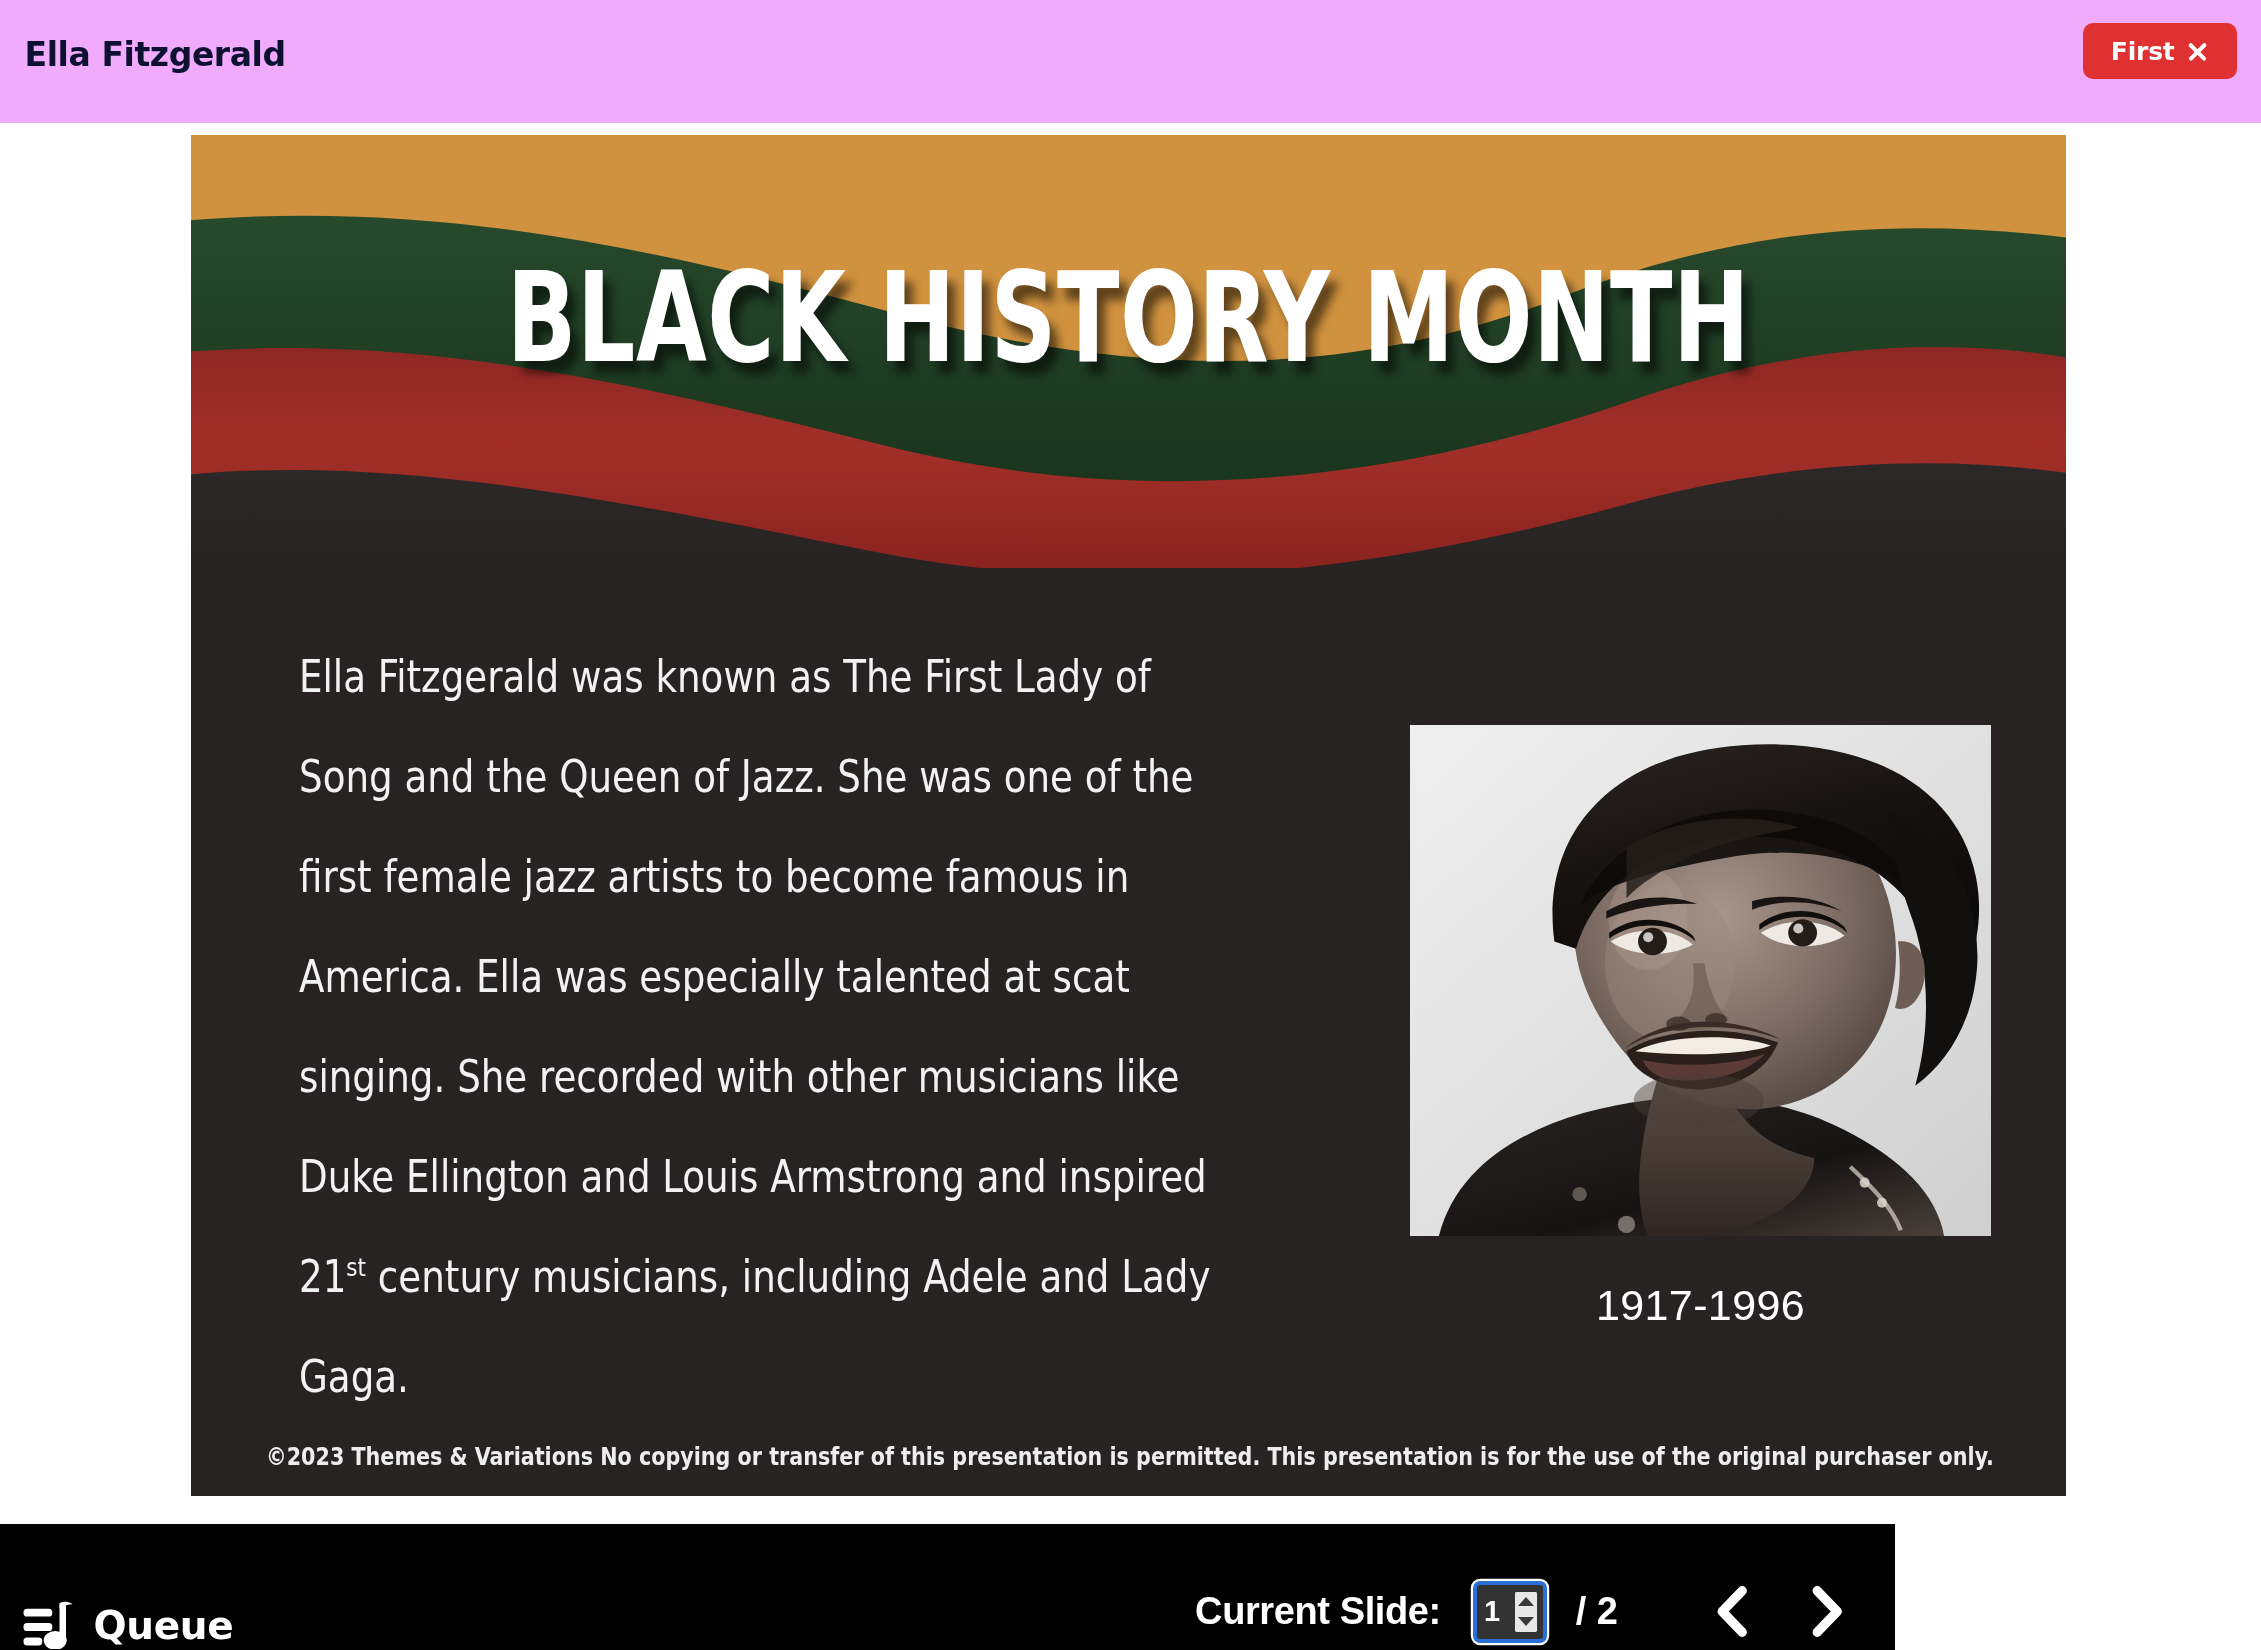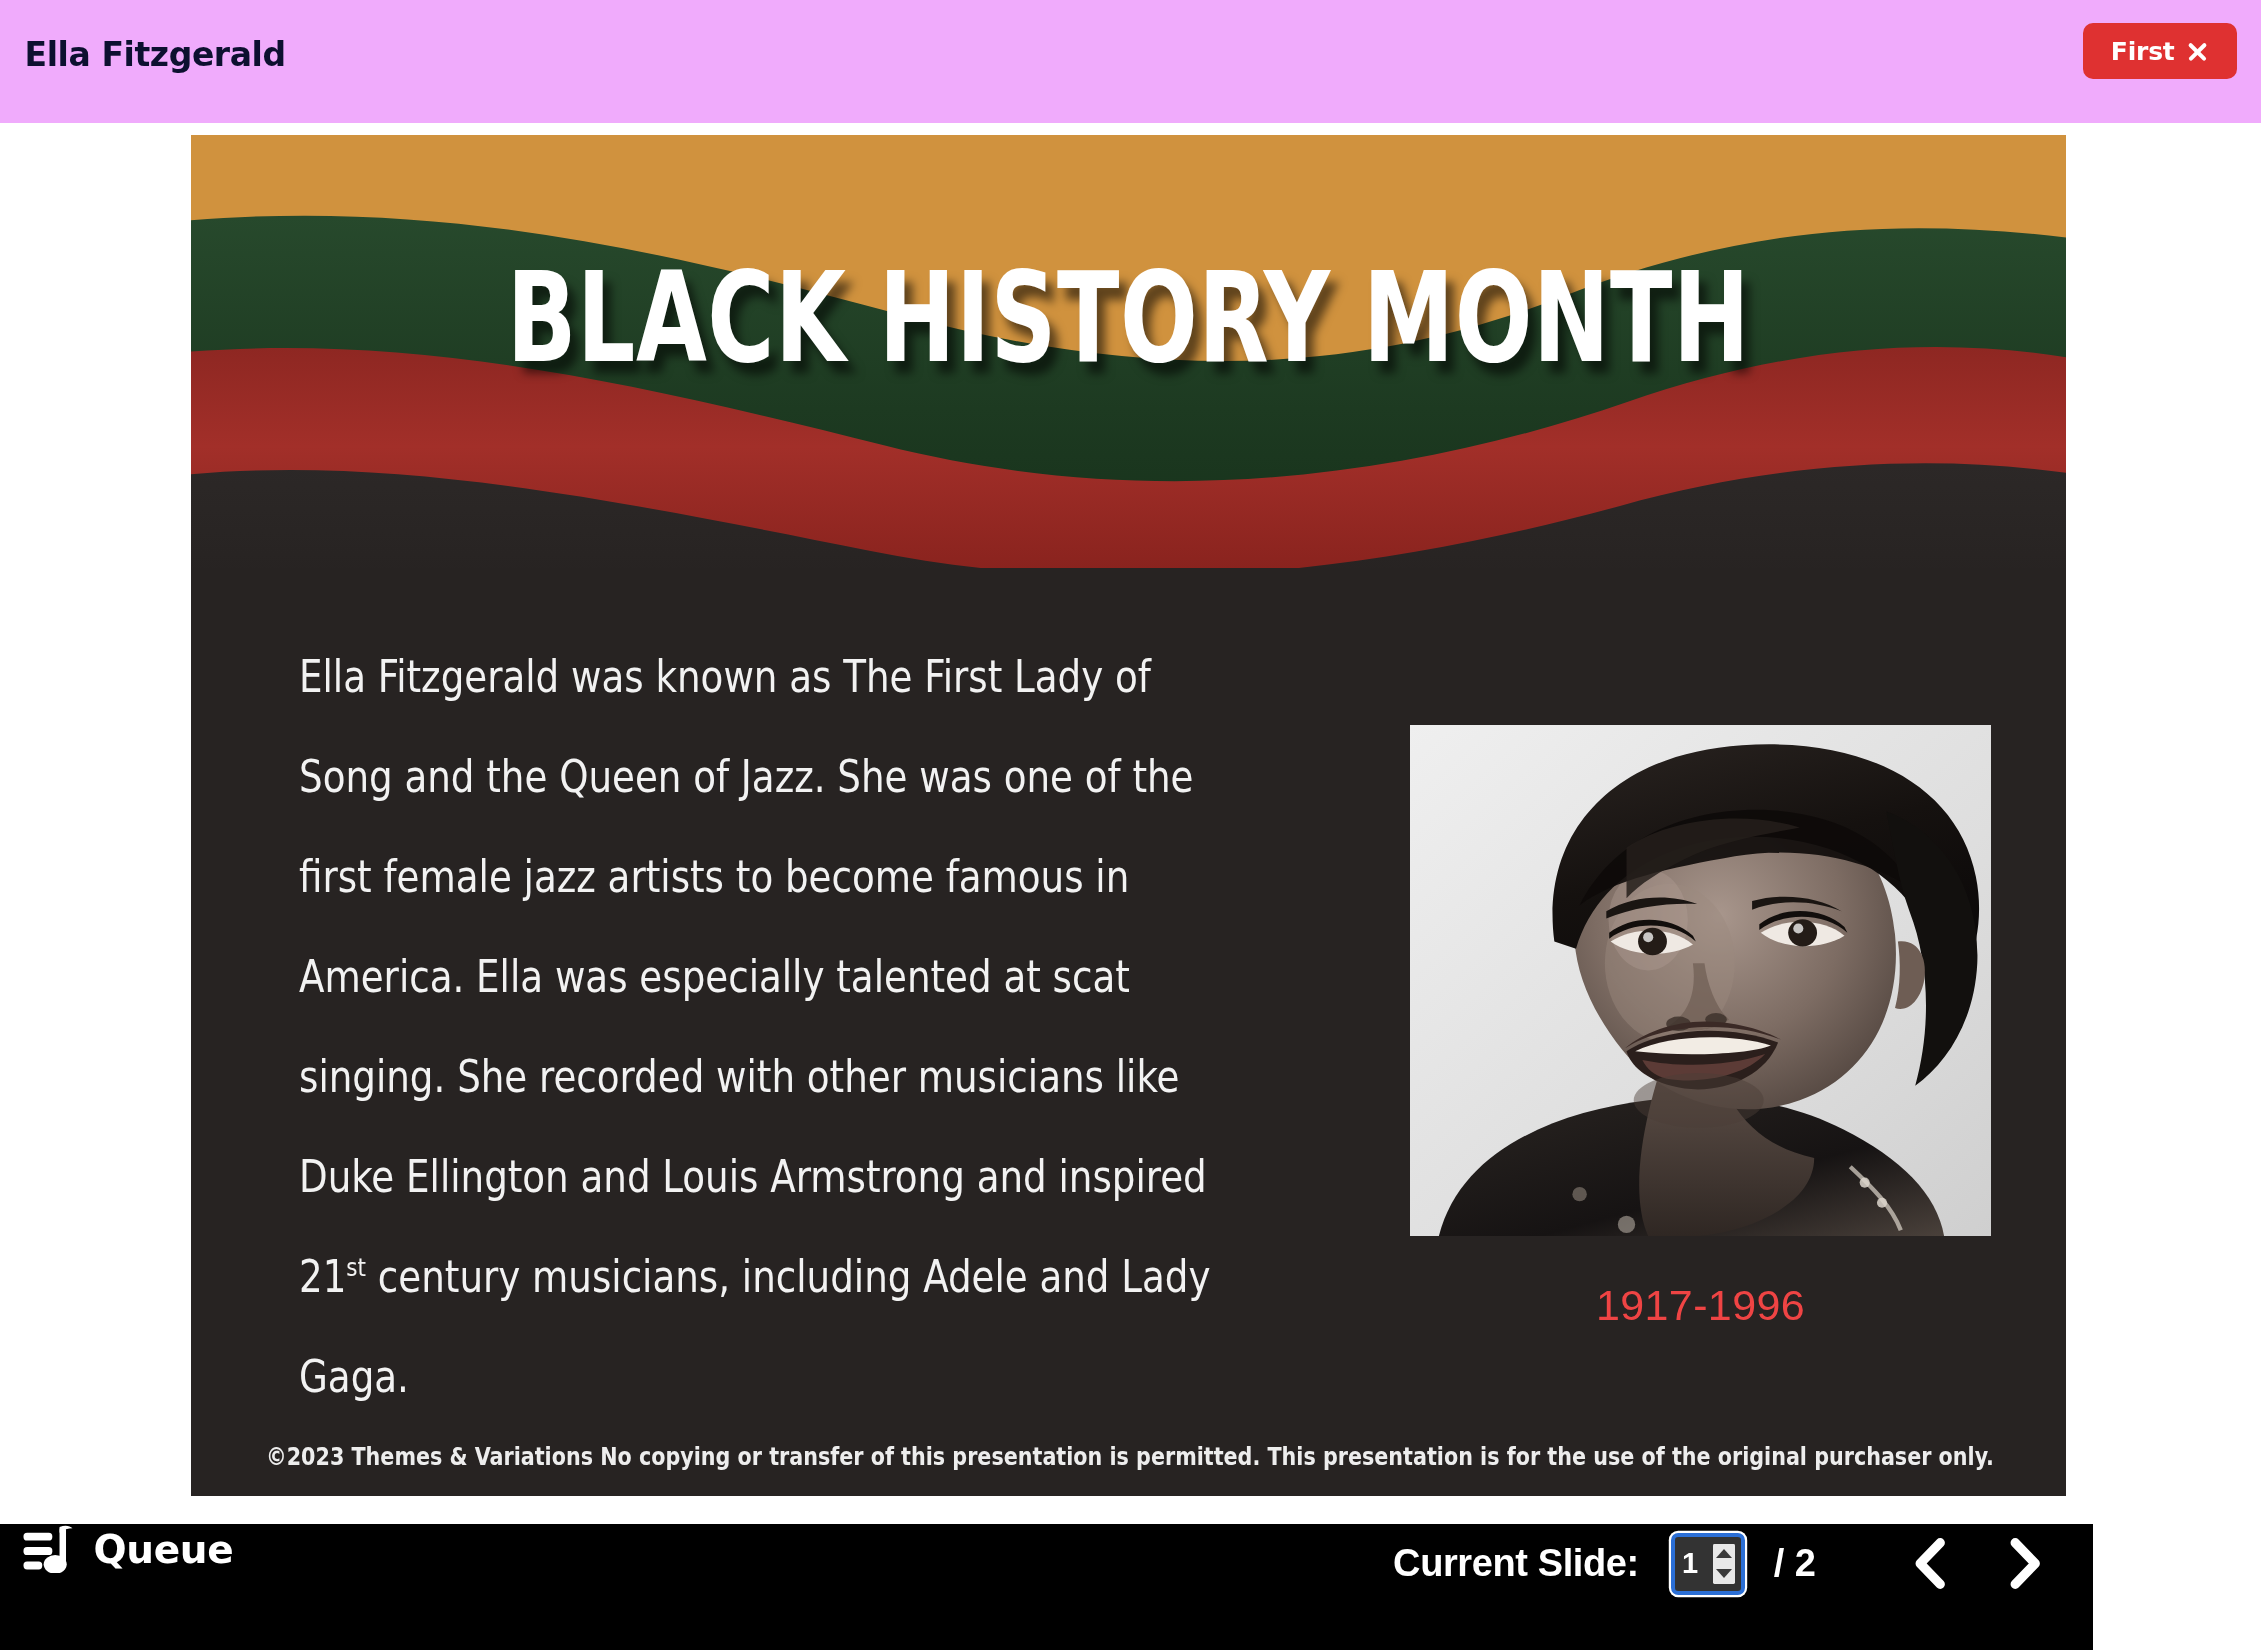--- a/index.html
+++ b/index.html
@@ -213,21 +213,21 @@
   .portrait svg { display: block; width: 581px; height: 511px; }
 
   .portrait-caption {
     margin-top: 45px;
     width: 581px;
     text-align: center;
     font-family: "Liberation Sans", sans-serif;
     font-weight: 400;
     font-size: 43px;
     letter-spacing: 0.4px;
-    color: #ef4444;
+    color: #ffffff;
   }
 
   .copyright {
     position: absolute;
     left: 0;
     top: 874px;
     width: 1875px;
     text-align: center;
     font-family: "Liberation Sans Narrow", "DejaVu Sans Condensed", "Liberation Sans", sans-serif;
     font-weight: 700;
@@ -236,25 +236,25 @@
     transform: scaleX(0.92);
     transform-origin: center top;
     white-space: nowrap;
   }
 
   
   .bottombar {
     position: absolute;
     left: 0;
     bottom: 0;
-    width: 2093px;
+    width: 1895px;
     height: 127px;
     background: #000000;
     display: flex;
-    align-items: flex-start;
+    align-items: flex-end;
   }
 
   .queue-control {
     display: flex;
     align-items: center;
     gap: 20px;
     margin-left: 21.6px;
     cursor: pointer;
   }
 

